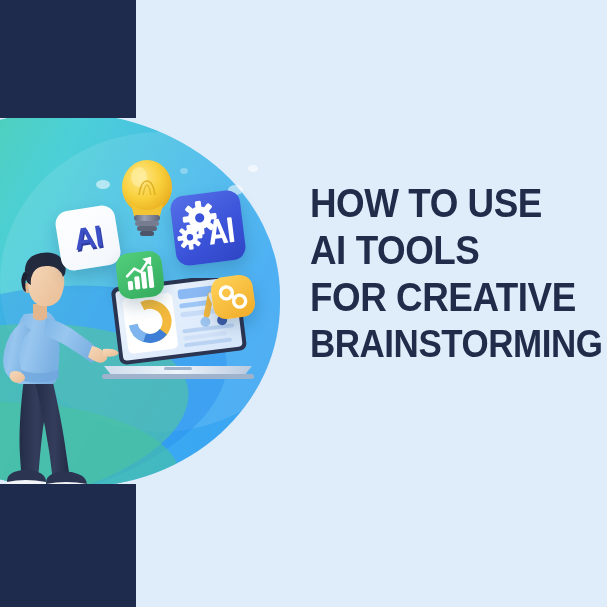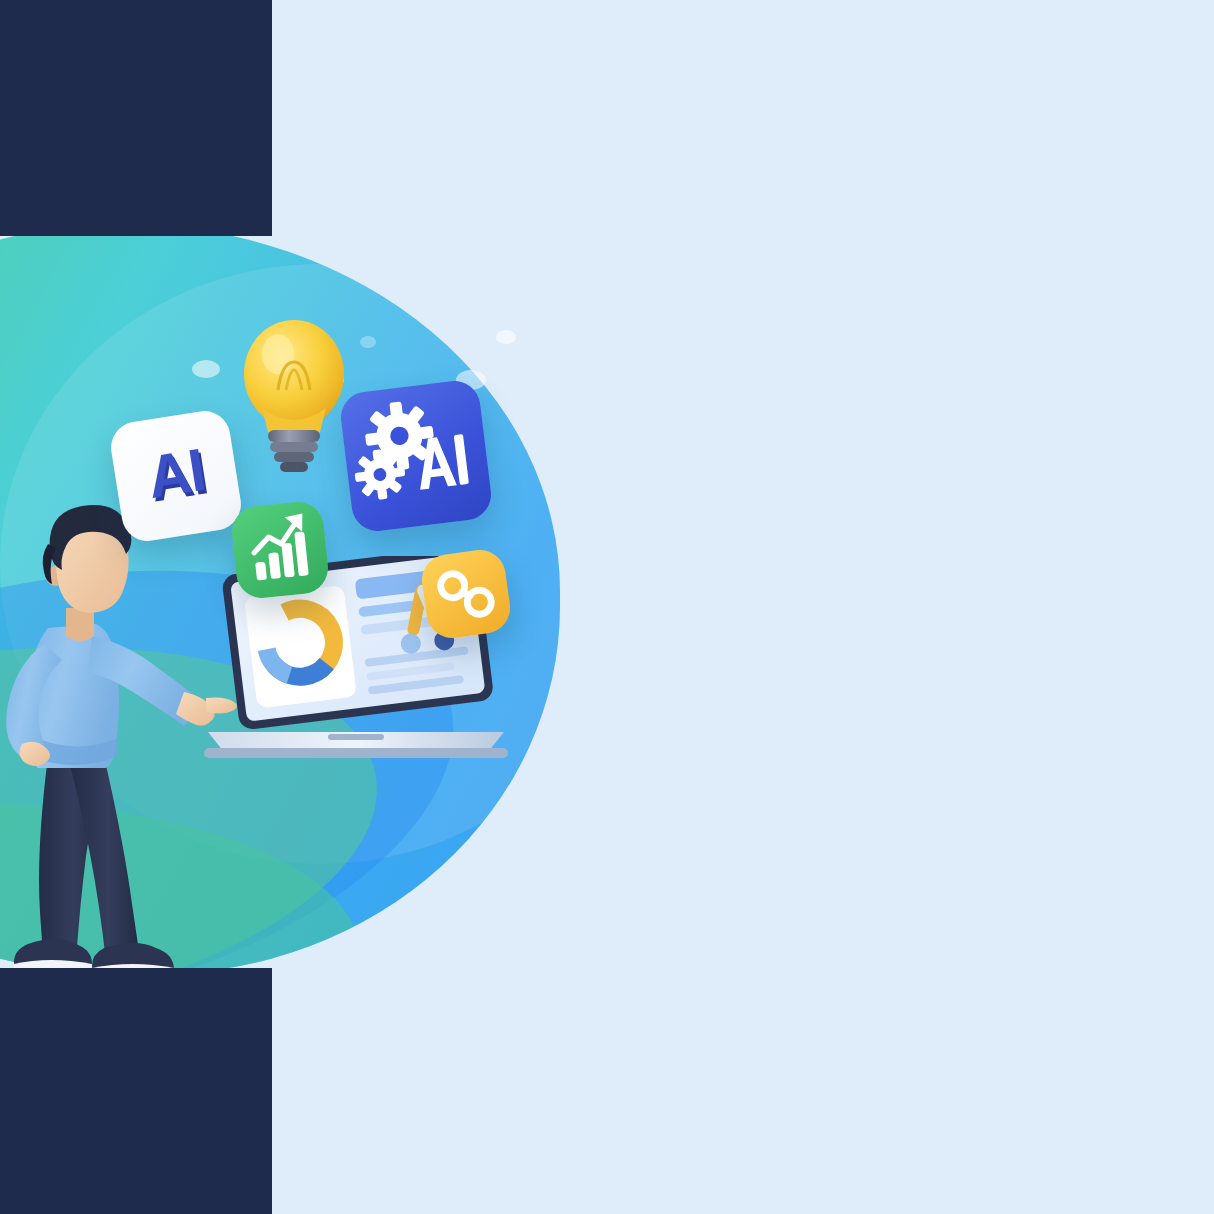--- a/index.html
+++ b/index.html
@@ -345,14 +345,20 @@
       <path d="M28 33 q-5 0 -5 5 q0 5 6 5 Z" fill="#e3b68e"></path>
 
       <path d="M25 26 q-2 -20 16 -23 q19 -3 24 12 q2 8 -2 12 q-3 -10 -14 -11 q-12 -1 -16 7 q-3 6 -2 12 q-5 -2 -6 -9 Z" fill="#232a3e"></path>
       <path d="M24 22 q-4 6 -2 14 q1 5 4 6 q-2 -11 2 -18 Z" fill="#1b2133"></path>
     </svg>
   </div>
 
   <div class="navy-block-top"></div>
   <div class="navy-block-bottom"></div>
 
+  <div class="title">
+    <span class="line l1">HOW TO USE</span>
+    <span class="line l2">AI TOOLS</span>
+    <span class="line l3">FOR CREATIVE</span>
+    <span class="line l4">BRAINSTORMING</span>
+  </div>
 
 </div>
 
 </body></html>

